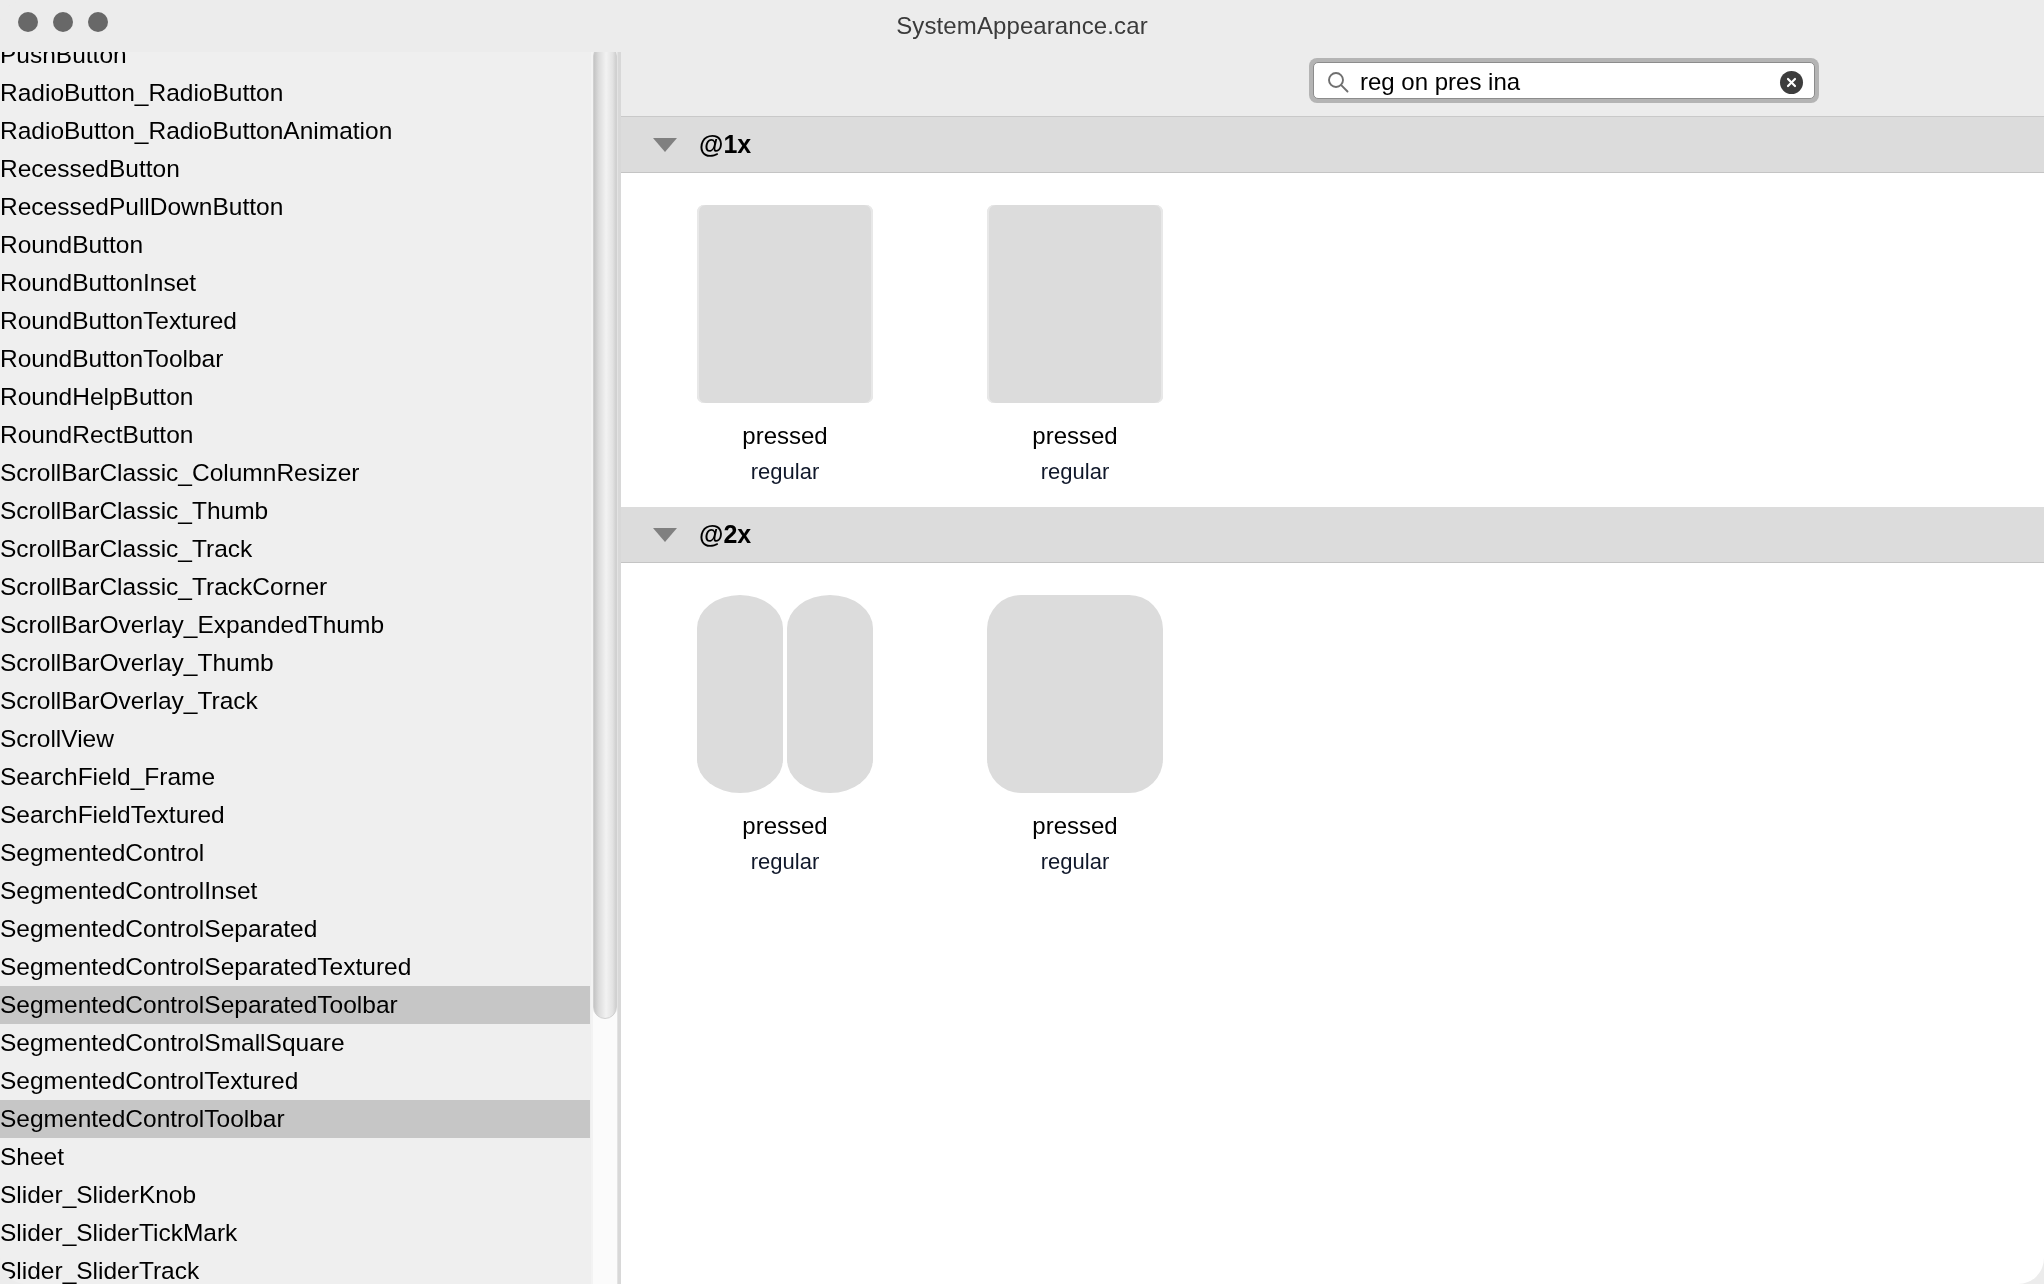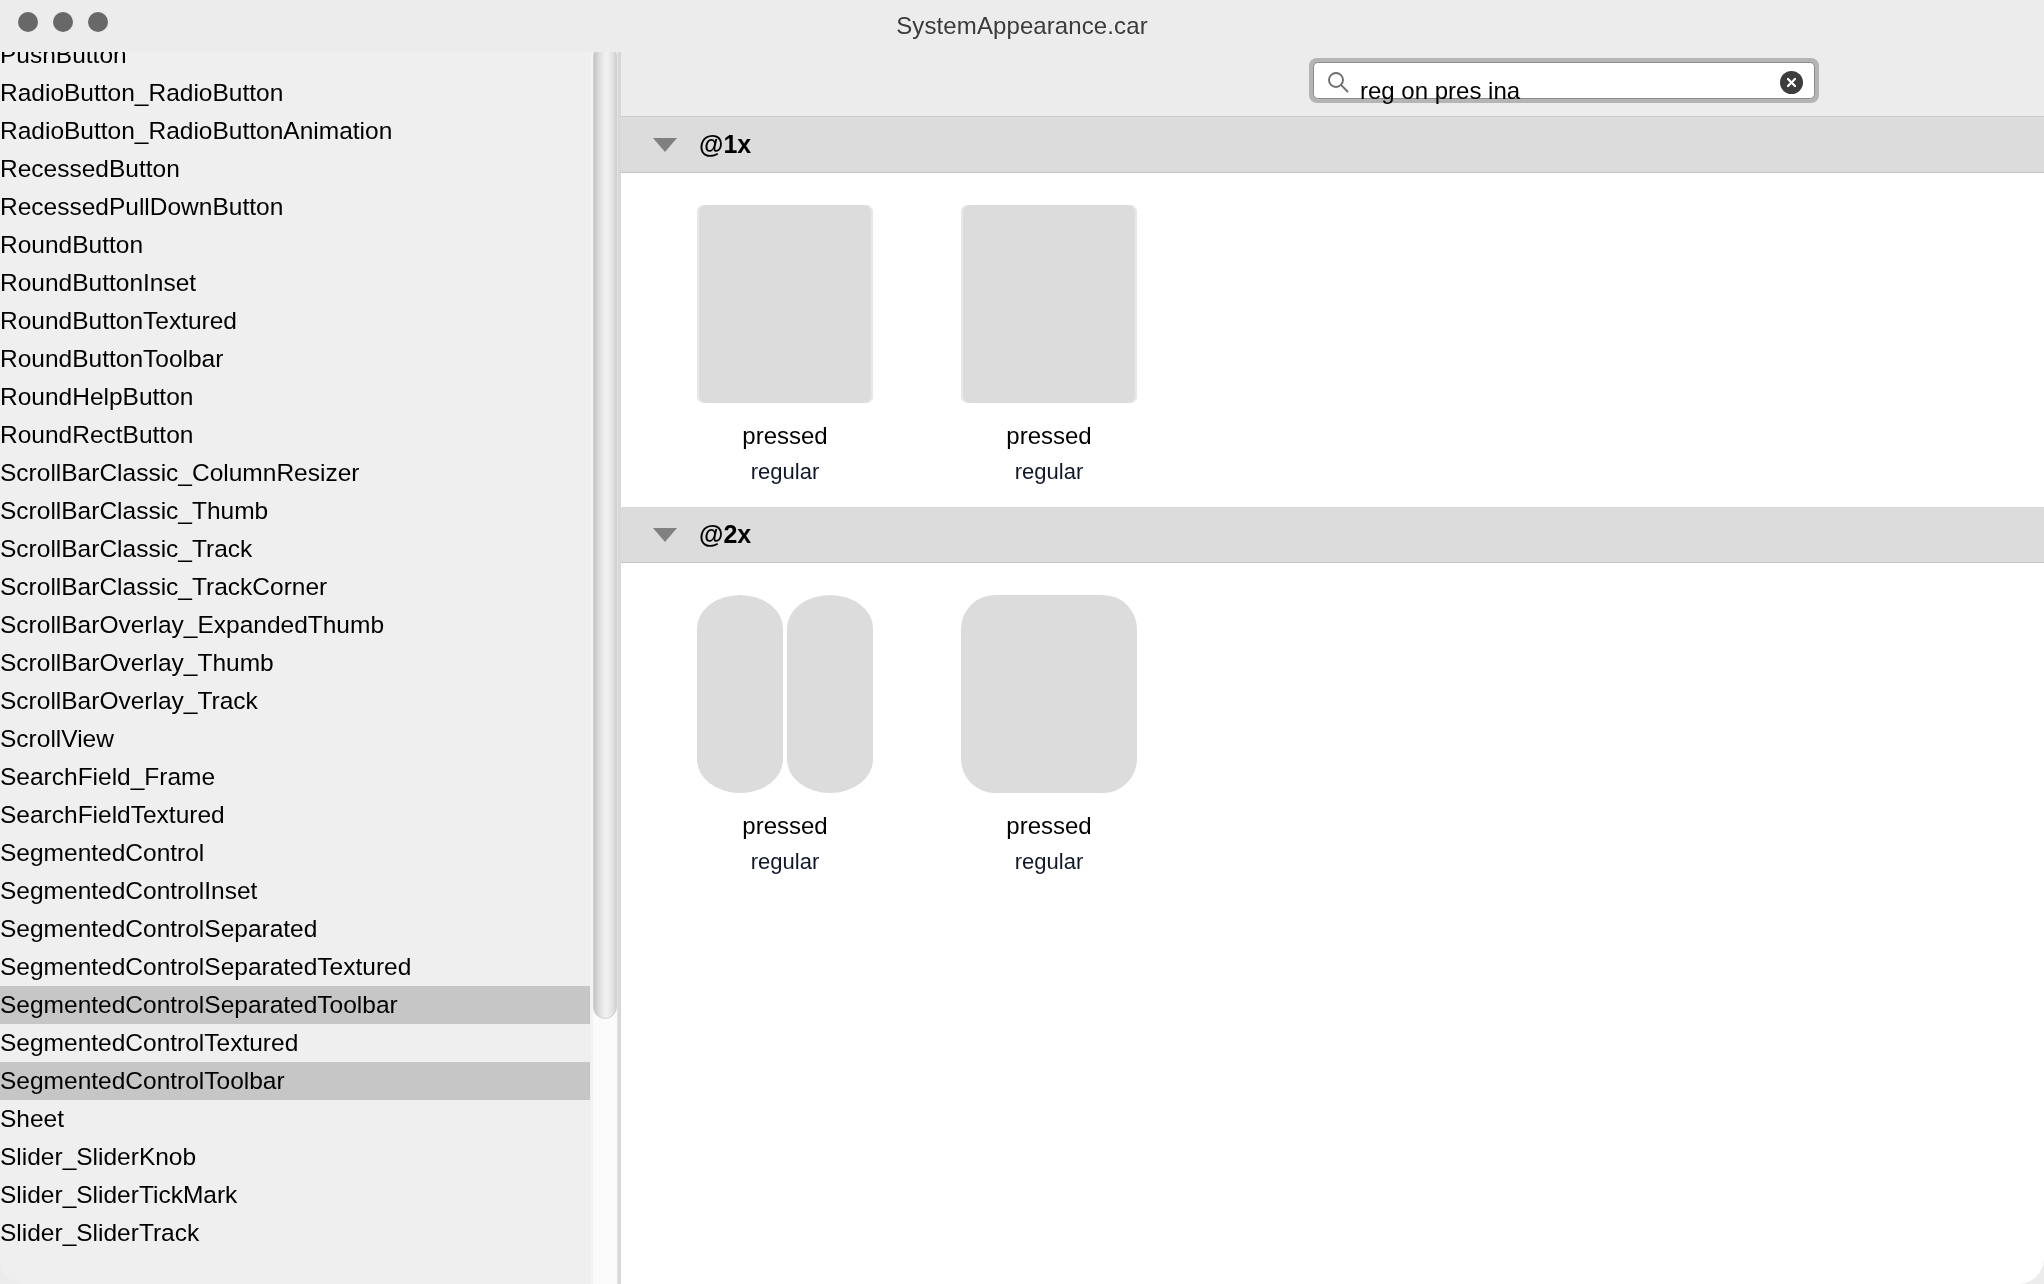--- a/index.html
+++ b/index.html
@@ -173,21 +173,20 @@
     top: 0;
     width: 400px;
     height: 37px;
     border: none;
     outline: none;
     background: transparent;
     font-family: "Liberation Sans", sans-serif;
     font-size: 24px;
     color: #000;
     padding: 0;
-    margin-top: 9px;
   }
   .clear-btn {
     position: absolute;
     right: 11px;
     top: 8px;
     width: 23px;
     height: 23px;
     border-radius: 50%;
     background: #3d3d3d;
     display: flex;
@@ -221,21 +220,21 @@
     color: #000;
   }
 
   
   .asset-grid {
     position: relative;
     width: 1423px;
     background: #ffffff;
     display: flex;
     padding: 28px 0 24px 48px;
-    gap: 32px;
+    gap: 58px;
   }
   .asset-cell {
     width: 232px;
     display: flex;
     flex-direction: column;
     align-items: center;
     cursor: default;
   }
   .thumb-box {
     width: 180px;
@@ -327,20 +326,21 @@
         <div class="list-item">ScrollBarOverlay_Thumb</div>
         <div class="list-item">ScrollBarOverlay_Track</div>
         <div class="list-item">ScrollView</div>
         <div class="list-item">SearchField_Frame</div>
         <div class="list-item">SearchFieldTextured</div>
         <div class="list-item">SegmentedControl</div>
         <div class="list-item">SegmentedControlInset</div>
         <div class="list-item">SegmentedControlSeparated</div>
         <div class="list-item">SegmentedControlSeparatedTextured</div>
         <div class="list-item selected">SegmentedControlSeparatedToolbar</div>
+        <div class="list-item">SegmentedControlSmallSquare</div>
         <div class="list-item">SegmentedControlTextured</div>
         <div class="list-item selected">SegmentedControlToolbar</div>
         <div class="list-item">Sheet</div>
         <div class="list-item">Slider_SliderKnob</div>
         <div class="list-item">Slider_SliderTickMark</div>
         <div class="list-item">Slider_SliderTrack</div>
       </div>
   </div>
 
   <div class="sb-track">

